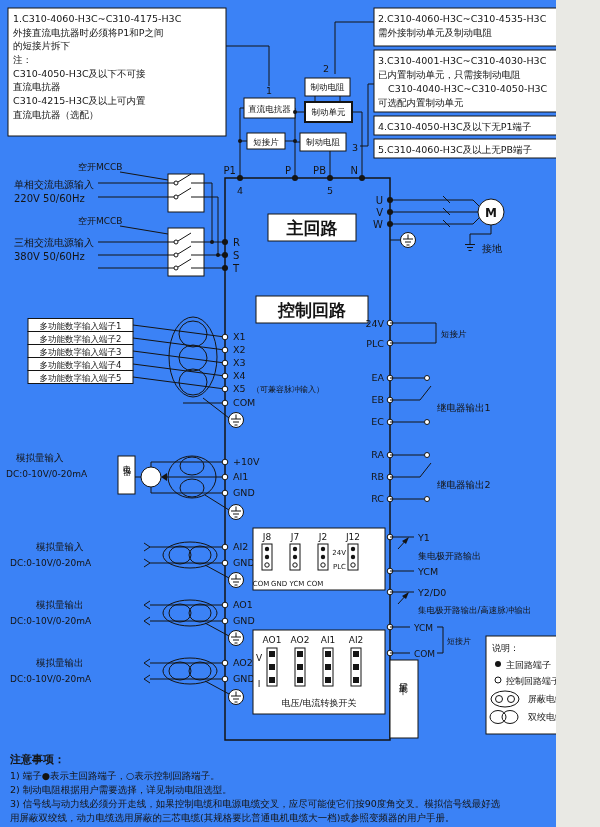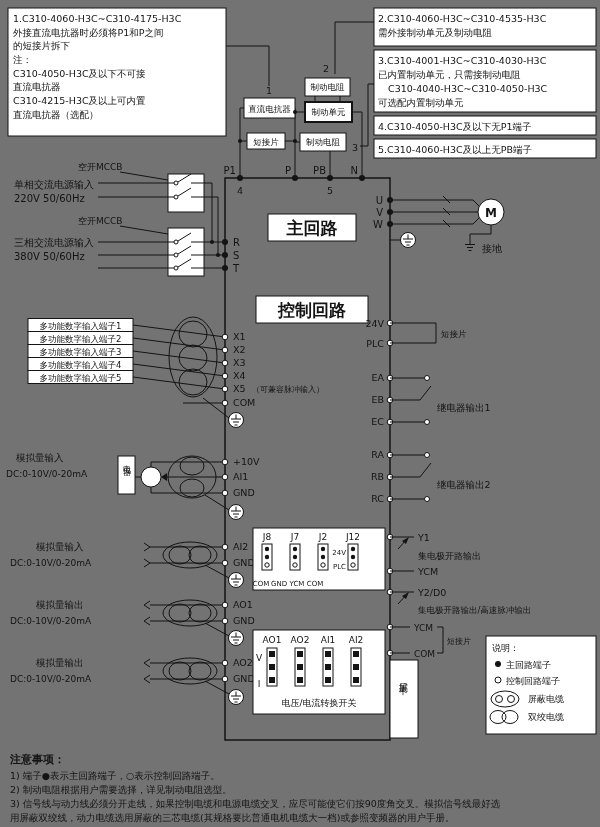--- a/index.html
+++ b/index.html
@@ -1,16 +1,16 @@
 <!DOCTYPE html>
 <html><head>
 <meta charset="utf-8">
 <style>
   html,body{margin:0;padding:0;background:#e9e9e4;}
-  .page{width:600px;height:827px;background:#737373;position:relative;overflow:hidden;}
+  .page{width:556px;height:827px;background:#3b82f6;position:relative;overflow:hidden;}
   svg{display:block;}
   text{font-family:"DejaVu Sans","Liberation Sans",sans-serif;fill:#141414;}
   .t7{font-size:7px}.t8{font-size:8px}.t85{font-size:8.5px}.t9{font-size:9px}
   .t95{font-size:9.5px}.t10{font-size:10px}.t11{font-size:11px}.t12{font-size:12px}
   .tb{font-weight:bold}
   .ttl{font-size:17px;font-weight:bold}
   .mid{text-anchor:middle}.end{text-anchor:end}
   .vert{writing-mode:vertical-rl;text-orientation:upright;letter-spacing:2px}
   .ln{stroke:#141414;stroke-width:1;fill:none}
   .ln15{stroke:#141414;stroke-width:1.5;fill:none}

